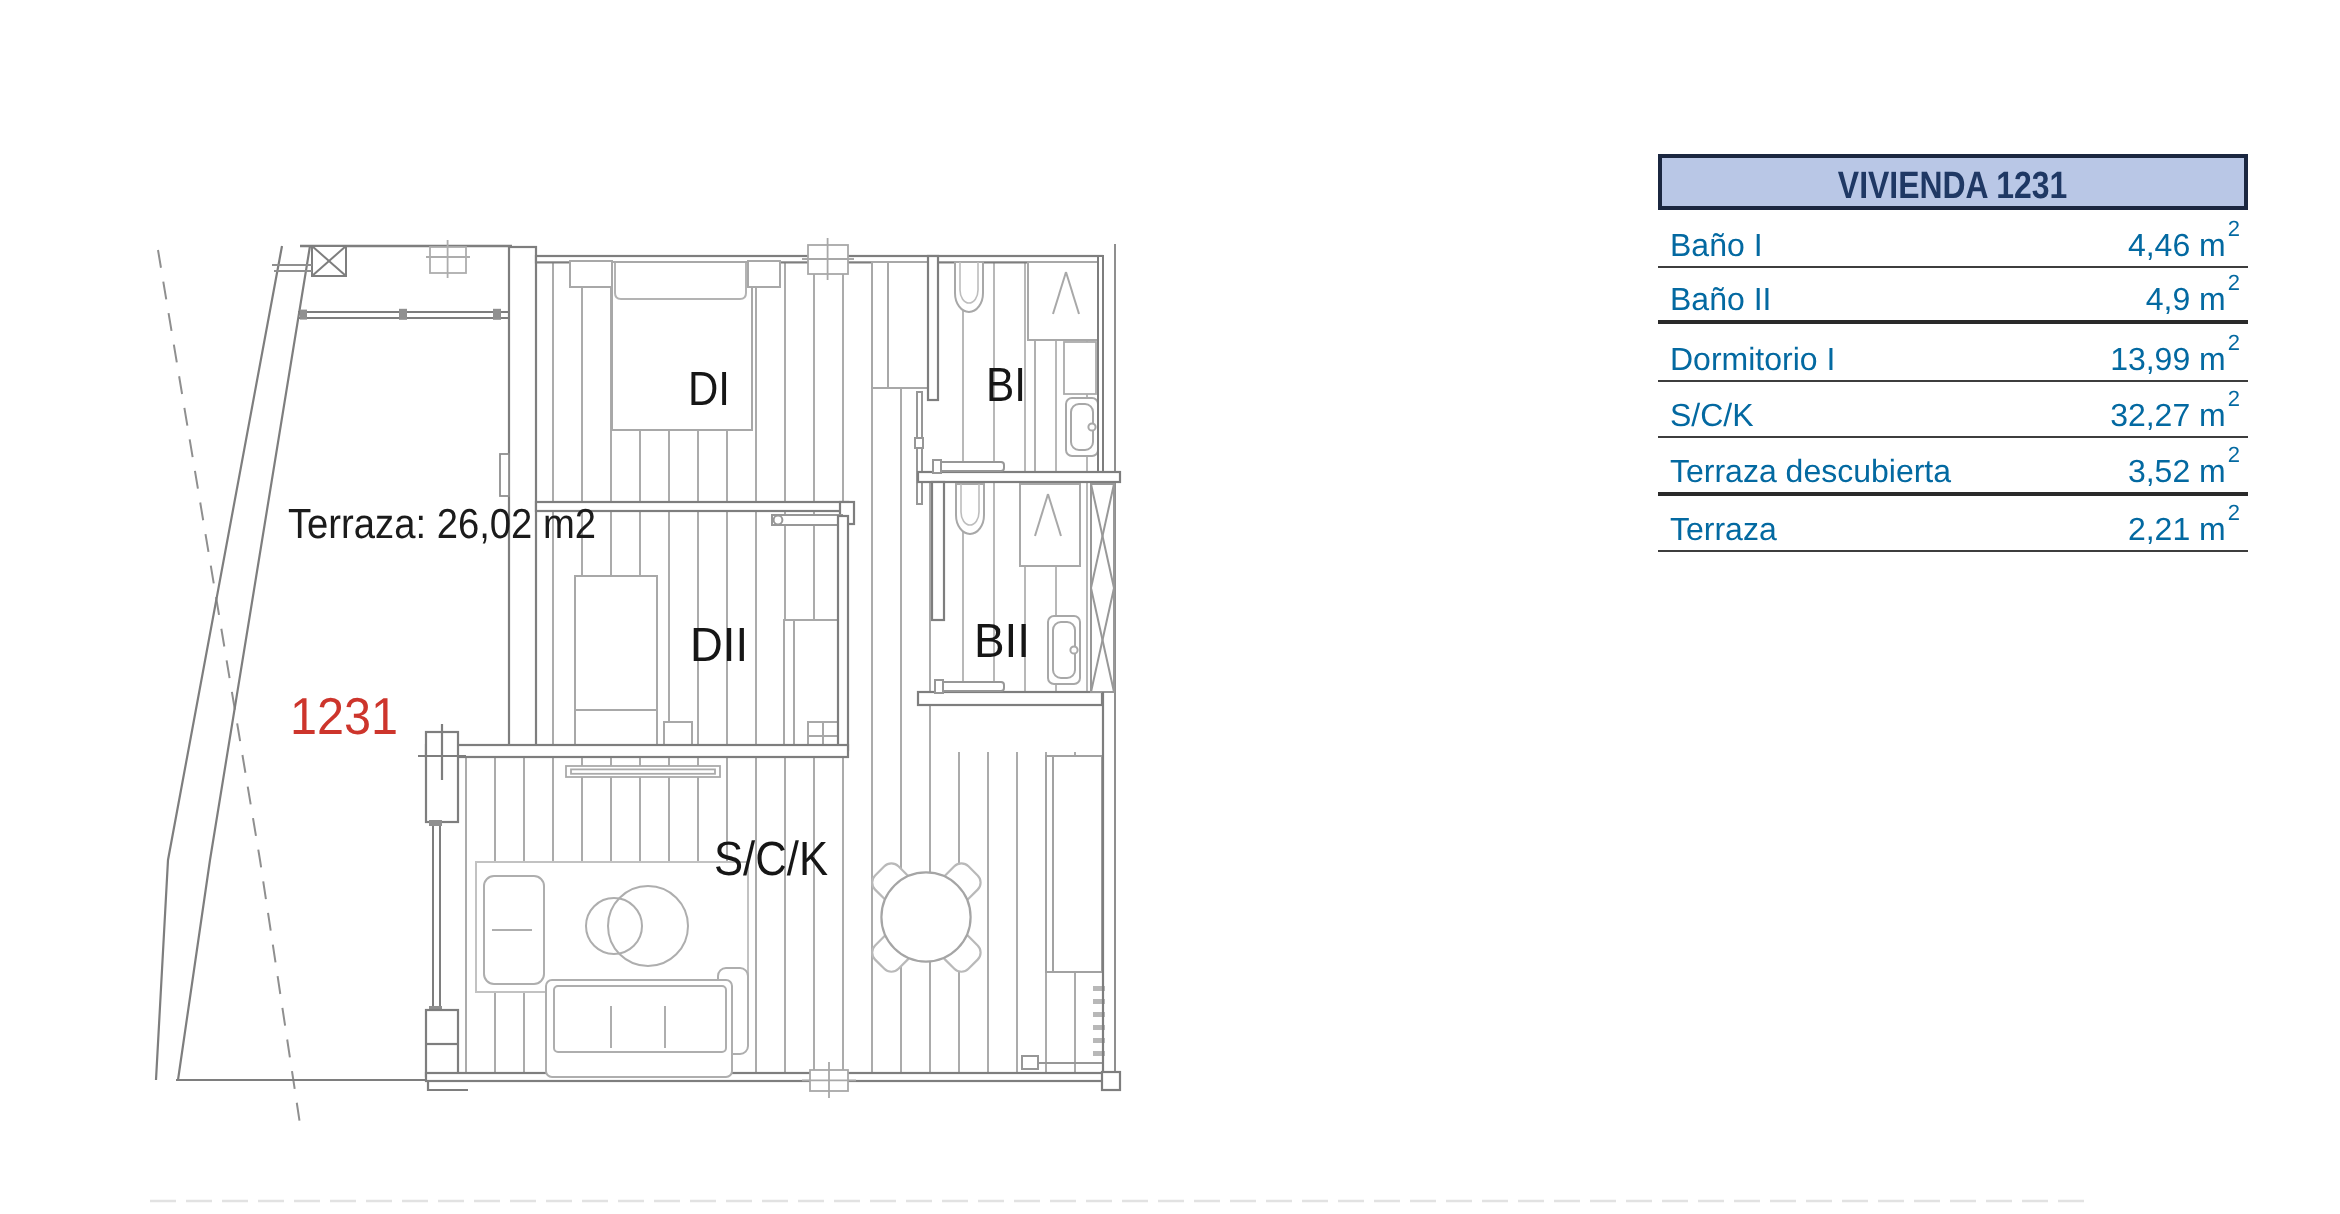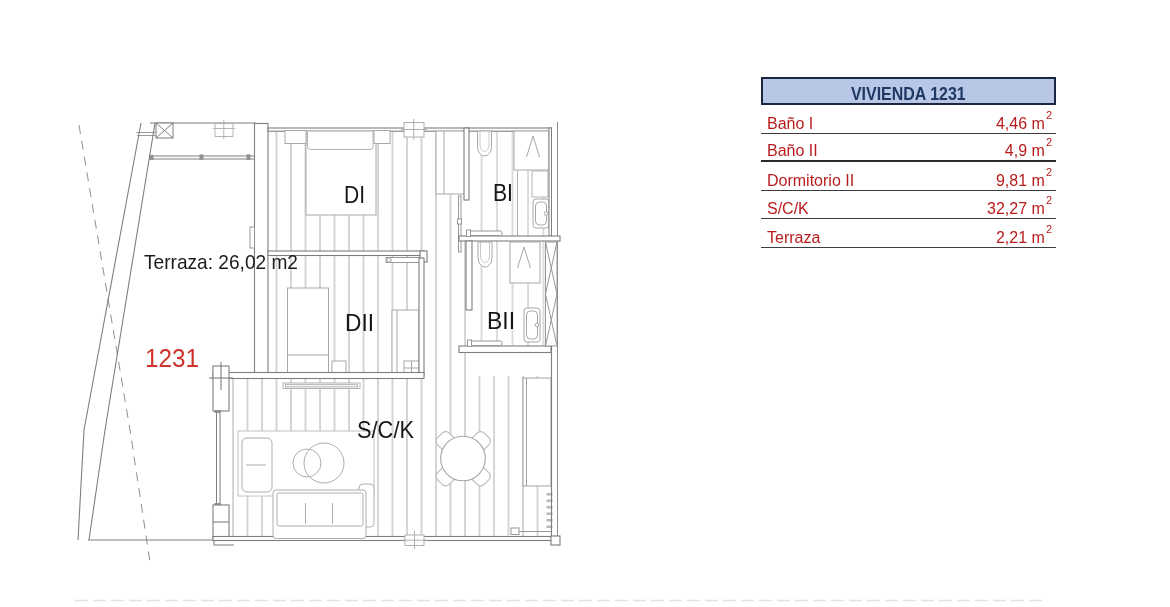--- a/index.html
+++ b/index.html
@@ -1,23 +1,23 @@
 <!DOCTYPE html>
 <html><head>
 <meta charset="utf-8">
 <style>
   html,body{margin:0;padding:0;background:#ffffff;}
   #page{position:relative;width:1170px;height:607px;background:#ffffff;overflow:hidden;
         font-family:"Liberation Sans",sans-serif;}
-  .tbl{position:absolute;left:761px;top:77px;width:295px;font-family:"Liberation Sans",sans-serif;}
+  .tbl{position:absolute;left:829px;top:77px;width:295px;font-family:"Liberation Sans",sans-serif;}
   .hdr{box-sizing:border-box;height:28px;background:#b9c7e6;border:2px solid #1b2740;
        color:#1f3864;font-size:19px;font-weight:bold;text-align:center;line-height:30px;overflow:visible;}
   .hdr span{display:inline-block;transform:scaleX(0.84);transform-origin:center;}
   .row{box-sizing:border-box;height:28.5px;border-bottom:1.6px solid #3d3d3d;position:relative;
-       font-size:16px;color:#b91c1c;}
+       font-size:16px;color:#0369a1;}
   .row .nm{position:absolute;left:6px;bottom:0px;}
   .row .vl{position:absolute;right:4px;bottom:0px;margin-top:22px;}
   .thick{border-bottom:2.8px solid #2a2a2a;text-decoration:underline;}
   sup{font-size:11px;position:relative;top:-10px;vertical-align:baseline;margin-left:1px;}
 </style>
 </head>
 <body>
 <div id="page">
 
 <svg width="1170" height="607" viewBox="0 0 1170 607" style="position:absolute;left:0;top:0">
@@ -306,32 +306,36 @@
   <div class="row">
         <span class="nm">Baño I</span>
         <span class="vl">4,46 m<sup>2</sup></span>
       </div>
 
   <div class="row thick">
         <span class="nm">Baño II</span>
         <span class="vl">4,9 m<sup>2</sup></span>
       </div>
 
-
   <div class="row">
-        <span class="nm">Dormitorio II</span>
-        <span class="vl">9,81 m<sup>2</sup></span>
-      </div>
+        <span class="nm">Dormitorio I</span>
+        <span class="vl">13,99 m<sup>2</sup></span>
+      </div>
+
 
   <div class="row">
         <span class="nm">S/C/K</span>
         <span class="vl">32,27 m<sup>2</sup></span>
       </div>
 
 
+  <div class="row thick">
+        <span class="nm">Terraza descubierta</span>
+        <span class="vl">3,52 m<sup>2</sup></span>
+      </div>
 
   <div class="row">
         <span class="nm">Terraza</span>
         <span class="vl">2,21 m<sup>2</sup></span>
       </div>
 
   <div class="row" style="border-bottom:none;height:29px"></div>
 </div>
 
 </div>

